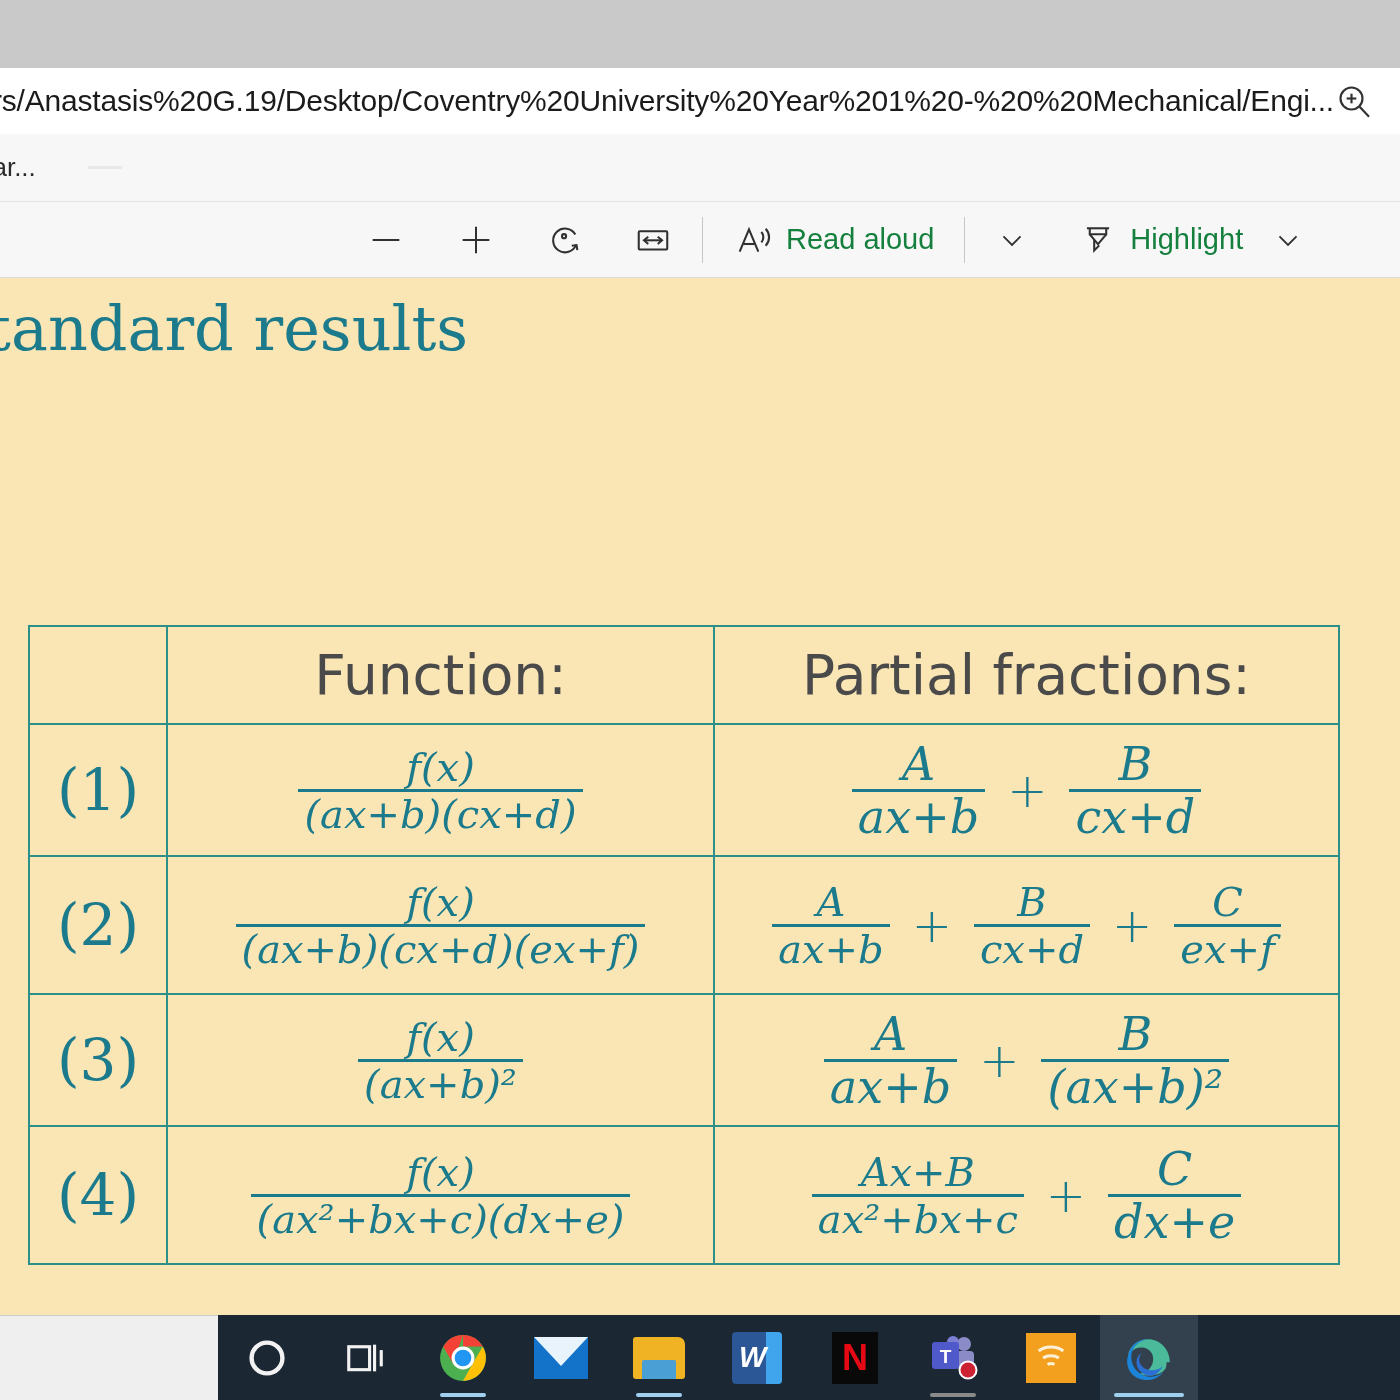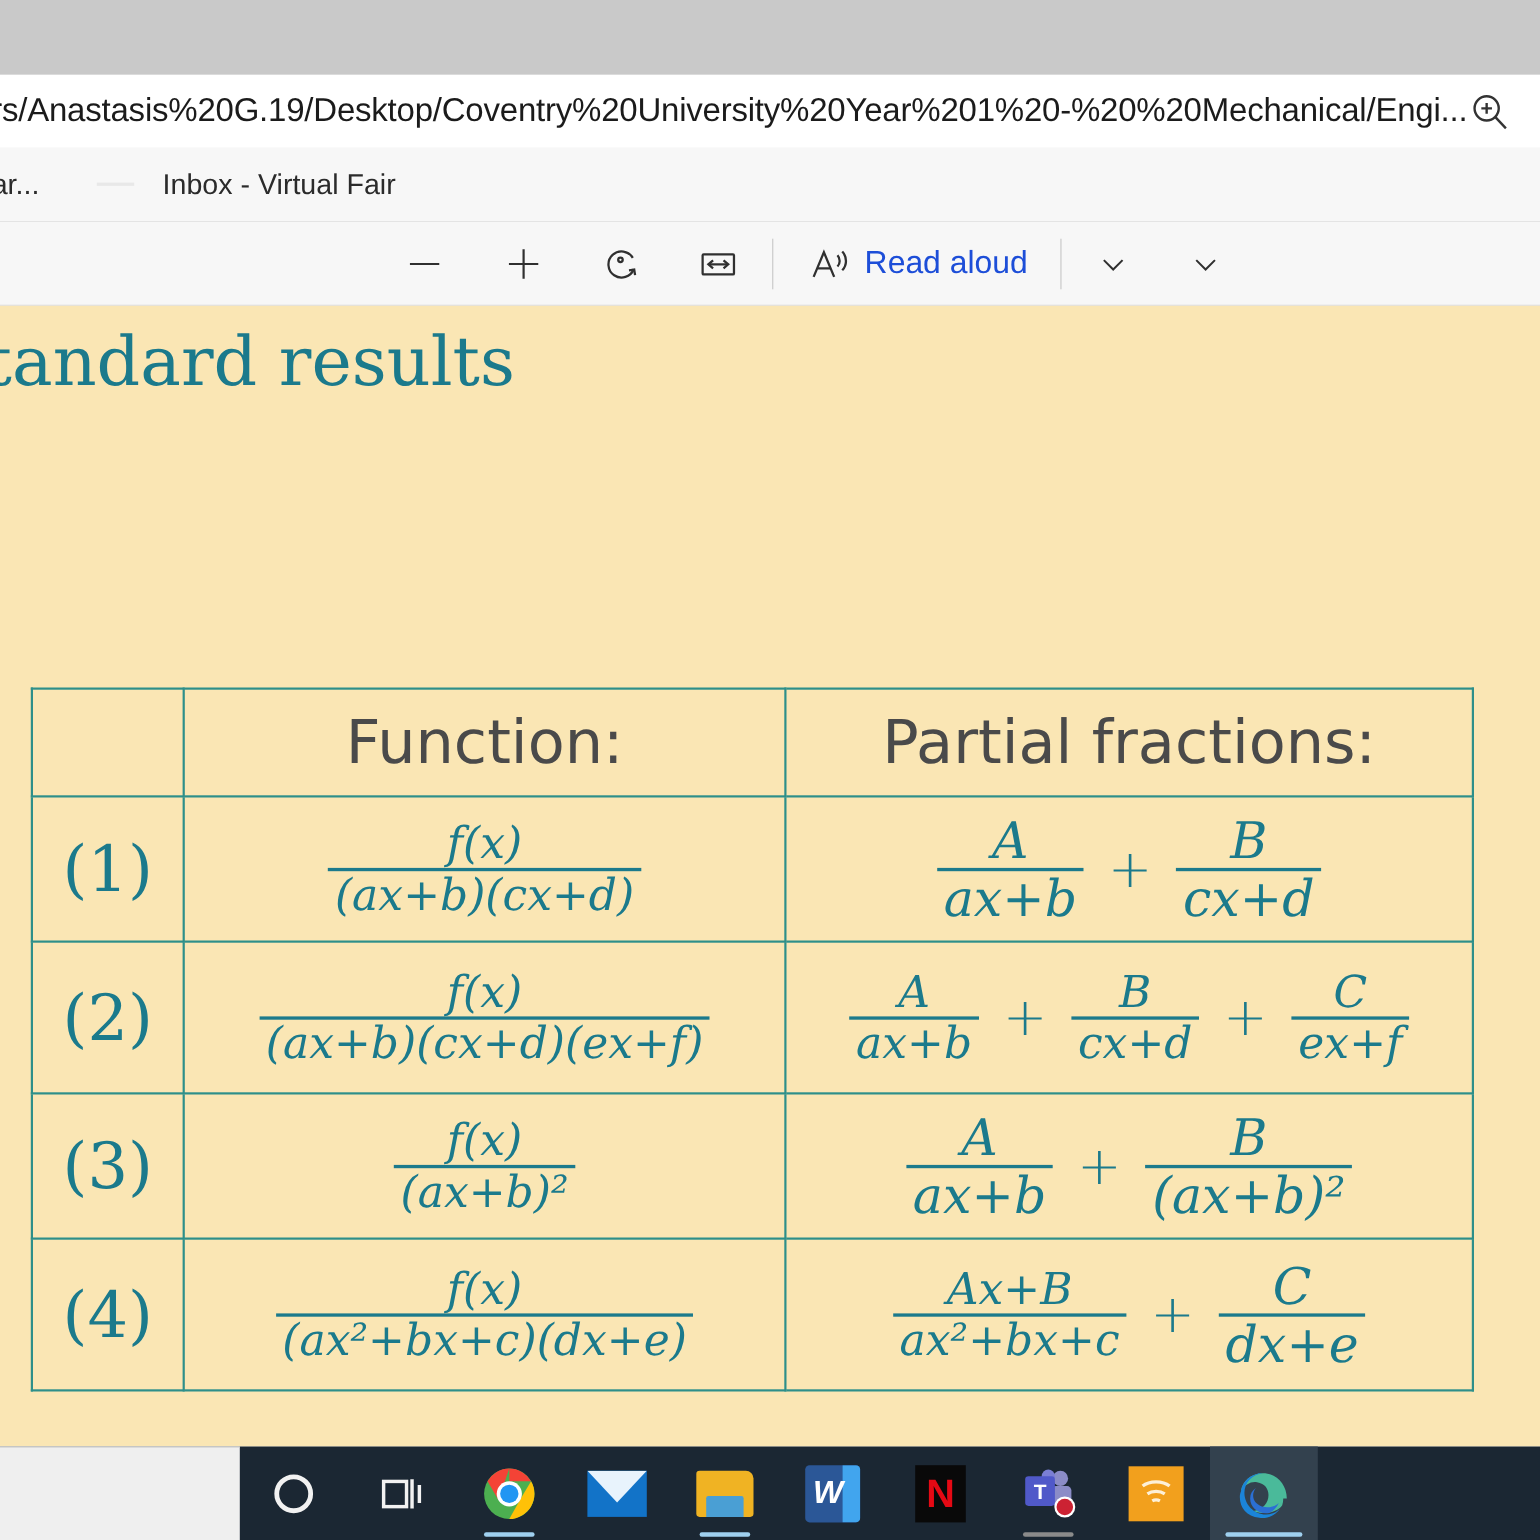--- a/index.html
+++ b/index.html
@@ -51,21 +51,21 @@
 
   
   .pdftoolbar {
     position: absolute; left: 0; top: 202px; width: 1400px; height: 76px;
     background: #f7f7f7; border-bottom: 1px solid #dcdcdc;
     display: flex; align-items: center;
   }
   .tb-spacer { width: 352px; flex: 0 0 auto; }
   .tb-btn {
     height: 60px; display: flex; align-items: center; gap: 13px;
-    padding: 0 14px; color: #1d4ed8; font-size: 29px; white-space: nowrap;
+    padding: 0 14px; color: #15803d; font-size: 29px; white-space: nowrap;
   }
   .tb-icon { display: flex; align-items: center; justify-content: center; }
   .tb-div { width: 1px; height: 46px; background: #c6c6c6; margin: 0 16px; }
   .tb-gap { width: 22px; }
 
   
   .doc {
     position: absolute; left: 0; top: 278px; width: 1400px; height: 1037px;
     background: #fae6b4;
     overflow: hidden;
@@ -224,23 +224,20 @@
       <line x1="7.6" y1="10.5" x2="13.4" y2="10.5"></line>
     </svg>
   </span>
 </div>
 
 <div class="tabstrip">
   <div class="tab tab-partial">
     <span>ear...</span>
   </div>
   <div class="tab-sep"></div>
-  <div class="tab">
-    <span>Inbox - Virtual Fair</span>
-  </div>
 </div>
 
 <div class="pdftoolbar">
   <div class="tb-spacer"></div>
 
   <div class="tb-btn">
     <span class="tb-icon">
       <svg width="40" height="40" viewBox="0 0 24 24" stroke="#303030" stroke-width="1.2">
         <line x1="4" y1="12" x2="20" y2="12"></line>
       </svg>
@@ -294,20 +291,31 @@
   <div class="tb-div"></div>
 
   <div class="tb-btn">
     <span class="tb-icon">
       <svg width="34" height="34" viewBox="0 0 24 24" fill="none" stroke="#303030" stroke-width="1.3">
         <polyline points="6,9.5 12,15.5 18,9.5"></polyline>
       </svg>
     </span>
   </div>
   <div class="tb-gap"></div>
+  <div class="tb-btn">
+    <span class="tb-icon">
+      <svg width="38" height="38" viewBox="0 0 24 24" fill="none" stroke="#303030" stroke-width="1.3">
+        <path d="M5 4.6 L19 4.6"></path>
+        <path d="M6.8 4.6 L6.8 8.4 L17.2 8.4 L17.2 4.6"></path>
+        <path d="M6.8 8.4 L12 14.6 L17.2 8.4"></path>
+        <path d="M9.6 12 L9.6 18.6 L12.8 15.4"></path>
+      </svg>
+    </span>
+    <span>Highlight</span>
+  </div>
   <div class="tb-btn">
     <span class="tb-icon">
       <svg width="34" height="34" viewBox="0 0 24 24" fill="none" stroke="#303030" stroke-width="1.3">
         <polyline points="6,9.5 12,15.5 18,9.5"></polyline>
       </svg>
     </span>
   </div>
 </div>
 
 <div class="doc">

